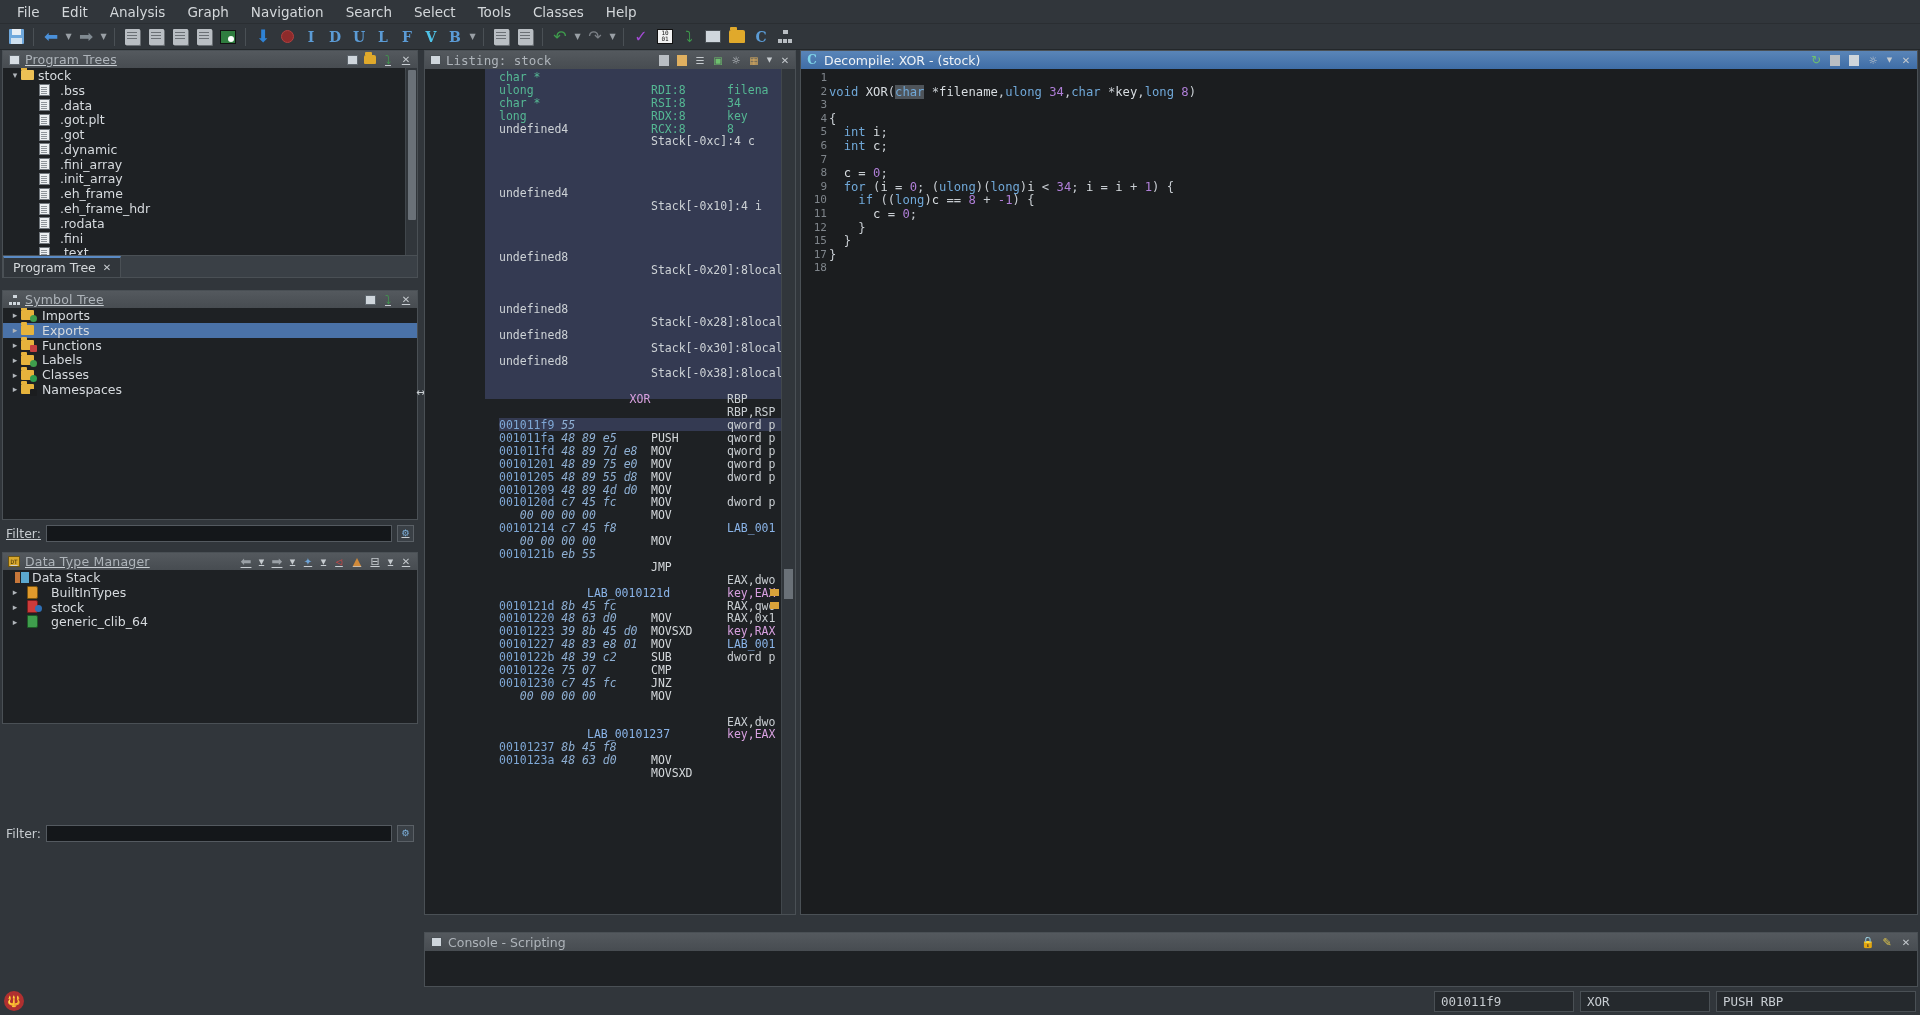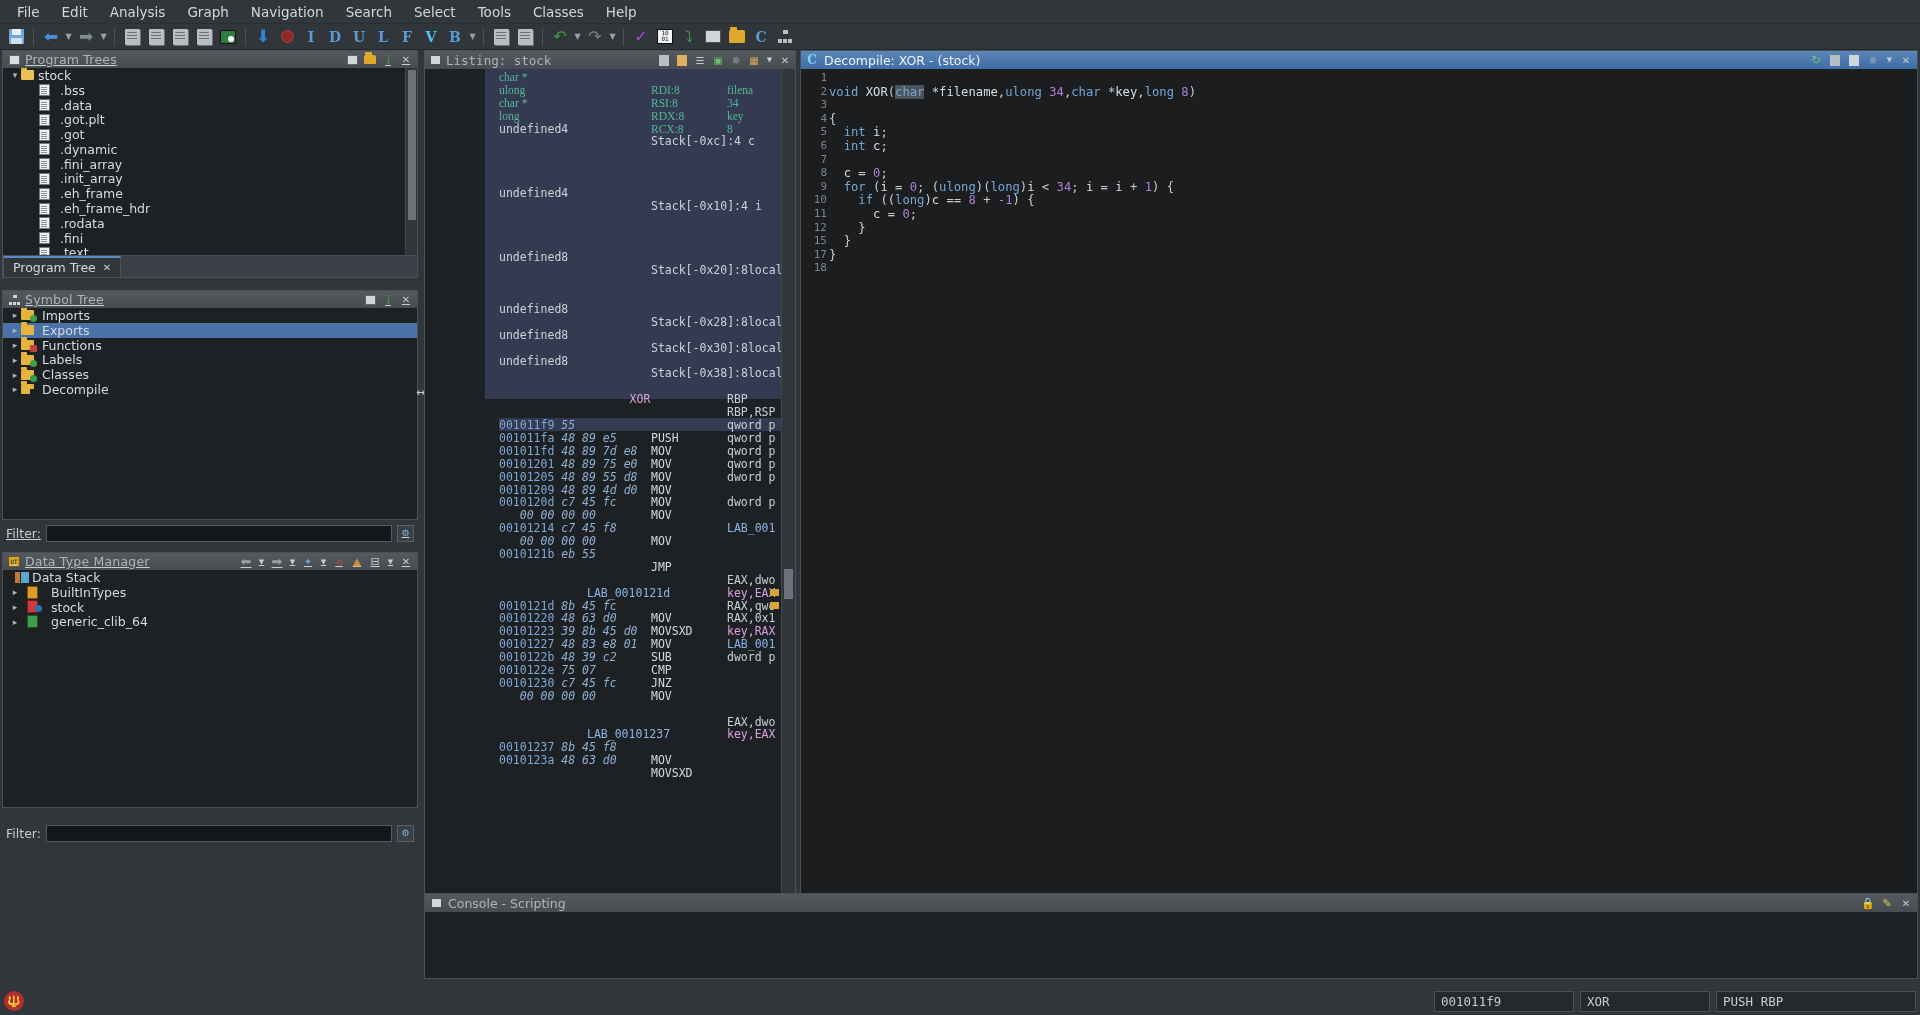--- a/index.html
+++ b/index.html
@@ -106,21 +106,21 @@
   .scrollgutter{ position:absolute; left:0; top:0; bottom:0; width:13px; background:#31363b;
                  border-right:1px solid #41474c;}
   .scrollthumb{ position:absolute; left:2px; width:9px; background:#6a7178; border-radius:1px;}
   .code-area{ position:absolute; left:74px; right:14px; top:0; bottom:0; }
   .lrow{ height:12.9px; white-space:pre; color:#c9ced2; }
   .hdrblock{ background:#343a52; }
   .addr{ color:#7fa8d6; }
   .byt{ color:#8fb0d4;font-style:italic; }
   .mnem{ color:#d4d8db; }
   .op{ color:#c9ced2; }
-  .typ{ color:#55b894;font-family:Liberation Serif, serif; }
+  .typ{ color:#55b894; }
   .lbl2{ color:#d8a0e0; }
   .labref{ color:#8ab4e8; }
   .plain{ color:#cdd2d6; }
   .rightscroll{ position:absolute; right:0; top:0; bottom:0; width:14px; background:#31363b;
                 border-left:1px solid #41474c;}
 
   
   .right{ position:absolute; left:800px; right:2px; top:0; bottom:0; }
   .dec-outer{ position:absolute; inset:0; border:1px solid #4a5055; background:#1b1d1f;}
   .dtitle{ height:18px; background:linear-gradient(#5a85b8,#3f6da6); display:flex; align-items:center;
@@ -131,21 +131,21 @@
   .drow{ height:13.6px; display:flex; white-space:pre;}
   .lineno{ width:28px; text-align:right; padding-right:2px; color:#7f858b; font-size:11px; flex:none;}
   .dcode{ white-space:pre; }
   .kw{ color:#70a8d8; }
   .num{ color:#b07fd8; }
   .fn{ color:#d8dde1; }
   .id{ color:#d8dde1; }
   .hl{ background:#4e545a; }
 
   
-  .console{ position:absolute; left:424px; right:2px; bottom:8px; height:86px; border:1px solid #4a5055;
+  .console{ position:absolute; left:424px; right:2px; bottom:0; height:55px; border:1px solid #4a5055;
             background:#1e2124;}
   .ctitle{ height:18px; background:linear-gradient(#54595e,#474c51); display:flex; align-items:center;
            padding:0 4px; gap:5px;}
   .ctitle .t{ color:#aeb4ba; font-size:12.5px;}
   .cbody{ position:absolute; left:0;right:0;top:18px;bottom:0;background:#1e2124;}
 
   
   .status{ position:absolute; left:0; right:0; bottom:0; height:28px; background:#31363b;
            display:flex; align-items:center; padding:2px 4px; gap:0;}
   .status .logo{ width:20px;height:20px;border-radius:50%;background:#b03030;margin-right:6px;
@@ -452,34 +452,34 @@
               </span>
             <span style="width:4px;"></span>
             <span>Classes</span>
           </div>
           <div class="tree-row">
             <span class="tw">▸</span>
             <span class="fold-ic" style="position:relative;">
                 <span class="badge" style="background:#1b1d1f;border-radius:1px;"></span>
               </span>
             <span style="width:4px;"></span>
-            <span>Decompile</span>
+            <span>Namespaces</span>
           </div>
         </div>
       </div>
 
       <div class="panel" style="top:470px; height:26px; border:none; background:#31363b;">
         <div class="filterbar" style="position:relative;height:26px;">
           <span class="lbl">Filter:</span>
           <input value="" style="">
           <span class="filt-btn">⚙</span>
         </div>
       </div>
 
-      <div class="panel" style="top:502px; height:256px;">
+      <div class="panel" style="top:502px; height:172px;">
         <div class="panel-title">
           <span class="pt-btn">
             <span style="width:12px;height:11px;background:#d6a62c;border:1px solid #6b5414;display:inline-block;font-size:6px;color:#3a2d06;text-align:center;line-height:10px;font-family:'DejaVu Sans Mono',monospace;">DT</span>
           </span>
           <span class="t">Data Type Manager</span>
           <span class="spacer"></span>
           <span class="pt-btn">
               <span style="color:#9aa0a6;font-size:13px;">⬅</span>
             </span>
           <span class="pt-btn" style="width:9px;">

